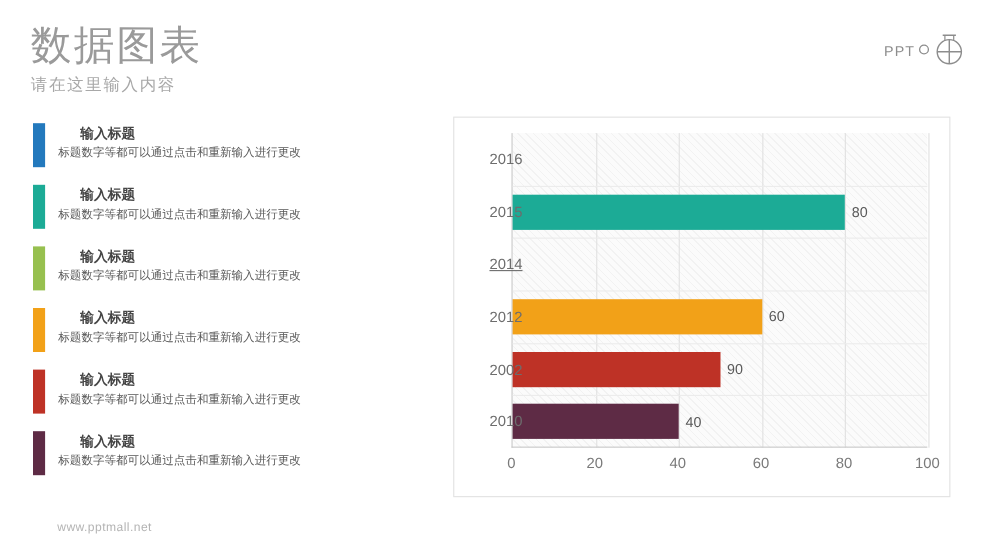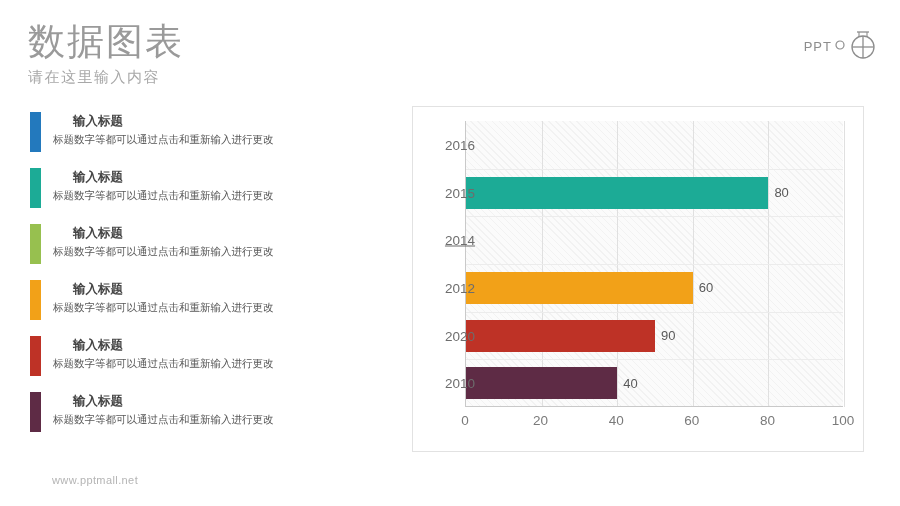--- a/index.html
+++ b/index.html
@@ -313,21 +313,21 @@
           <div class="bar" style="width: 151.2px; background: rgb(94, 43, 69);"></div>
           <span class="bar-value">40</span>
         </div>
       </div>
     <div id="x-axis-line"></div>
     <div id="y-axis-labels">
         <div class="y-tick-label" style="top: 23.8333px;">2016</div>
         <div class="y-tick-label" style="top: 71.5px;">2015</div>
         <div class="y-tick-label" style="top: 119.167px; text-decoration: underline;">2014</div>
         <div class="y-tick-label" style="top: 166.833px;">2012</div>
-        <div class="y-tick-label" style="top: 214.5px;">2020</div>
+        <div class="y-tick-label" style="top: 214.5px;">2002</div>
         <div class="y-tick-label" style="top: 262.167px;">2010</div>
       </div>
     <div id="x-axis-labels">
         <div class="x-tick-label" style="left: 0px;">0</div>
         <div class="x-tick-label" style="left: 75.6px;">20</div>
         <div class="x-tick-label" style="left: 151.2px;">40</div>
         <div class="x-tick-label" style="left: 226.8px;">60</div>
         <div class="x-tick-label" style="left: 302.4px;">80</div>
         <div class="x-tick-label" style="left: 378px;">100</div>
       </div>

